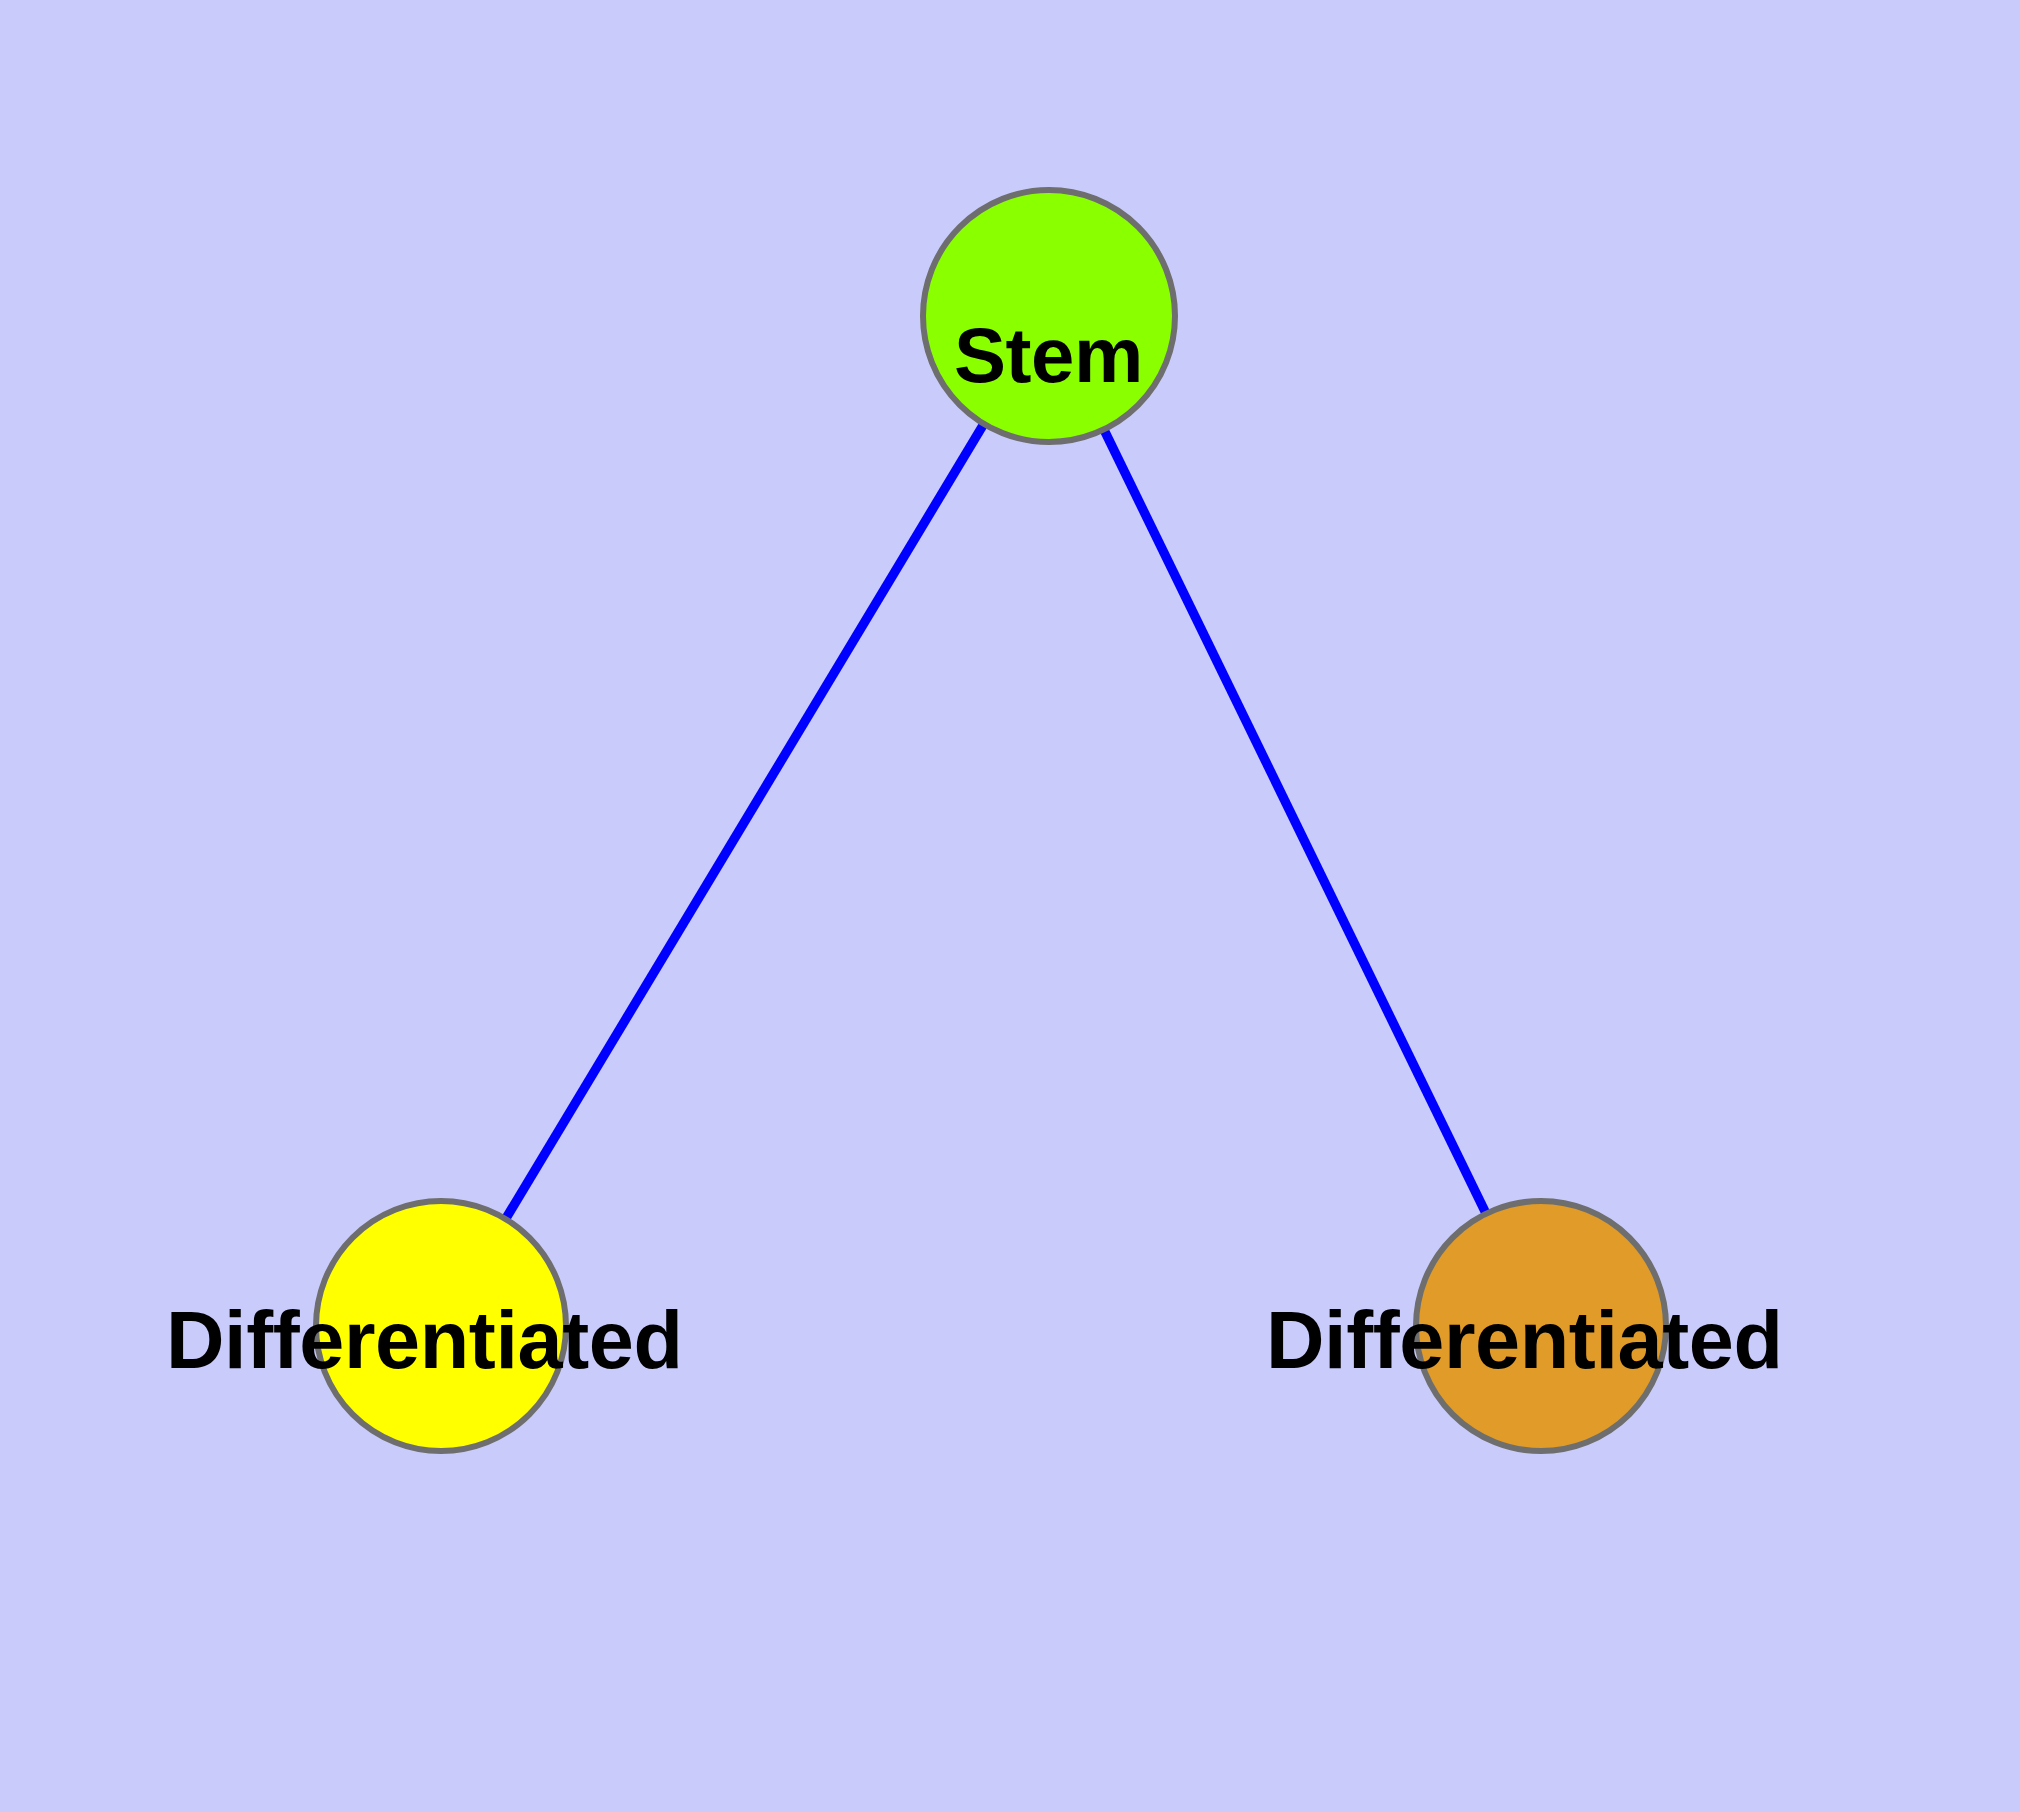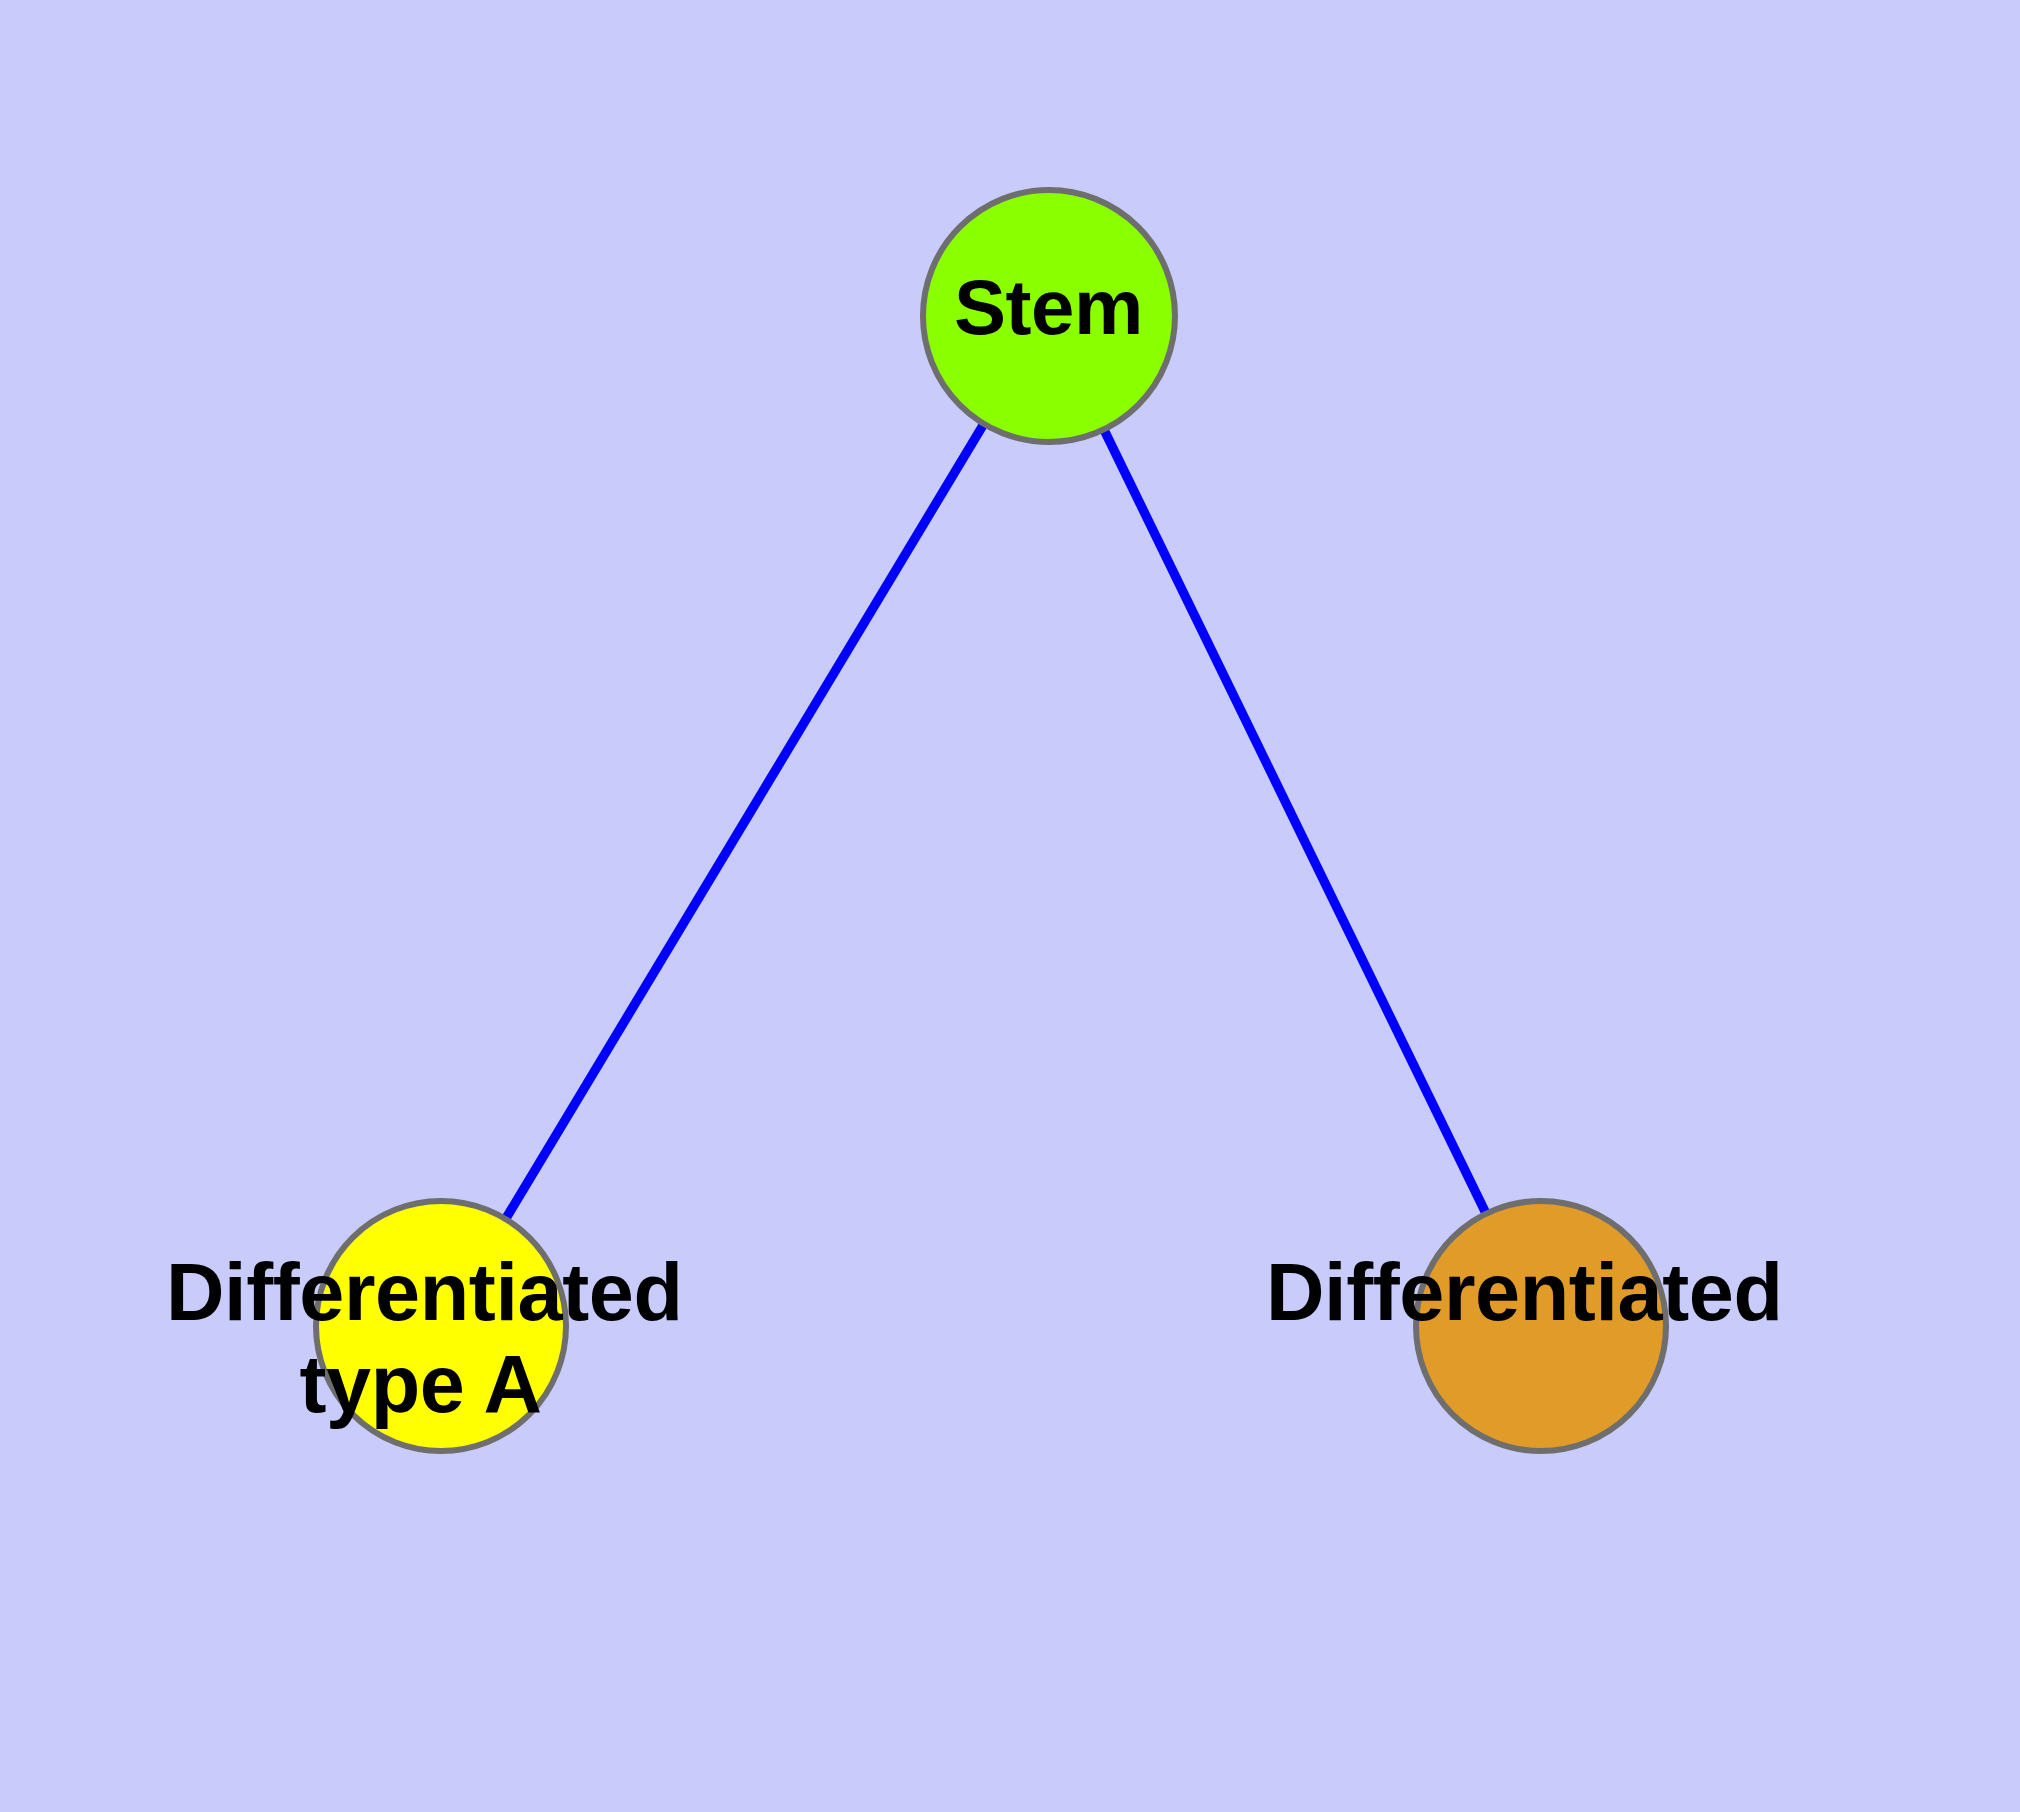--- a/index.html
+++ b/index.html
@@ -44,20 +44,21 @@
   .node-label {
     position: absolute;
     text-align: center;
     font-weight: bold;
     color: #000000;
     white-space: pre;
     line-height: 1.14;
     letter-spacing: -0.4px;
     z-index: 3;
     pointer-events: none;
+    margin-top: 48px;
   }
   
   #node-stem {
     left: 920px;
     top: 187px;
     width: 259px;
     height: 259px;
     background: #8aff00;
   }
   #label-stem {
@@ -106,19 +107,19 @@
   </svg>
 
   <div id="node-layer">
 
     <div class="node" id="node-stem" style="left: 920px; top: 187px; width: 258px; height: 258px; background: rgb(138, 255, 0); border-color: rgb(110, 110, 110);"></div>
     <div class="node" id="node-diff-a" style="left: 313px; top: 1198px; width: 256px; height: 256px; background: rgb(255, 255, 0); border-color: rgb(110, 110, 110);"></div>
     <div class="node" id="node-diff-b" style="left: 1413px; top: 1198px; width: 256px; height: 256px; background: rgb(224, 155, 40); border-color: rgb(110, 110, 110);"></div>
 
     <div class="node-label" id="label-stem">Stem</div>
 
-    <div class="node-label" id="label-diff-a"><span>Differentiated</span><br><span>type A</span></div>
+    <div class="node-label" id="label-diff-a"><span>Differentiated</span><br></div>
 
     <div class="node-label" id="label-diff-b"><span>Differentiated</span><br></div>
 
   </div>
 </div>
 
 
 </body></html>

